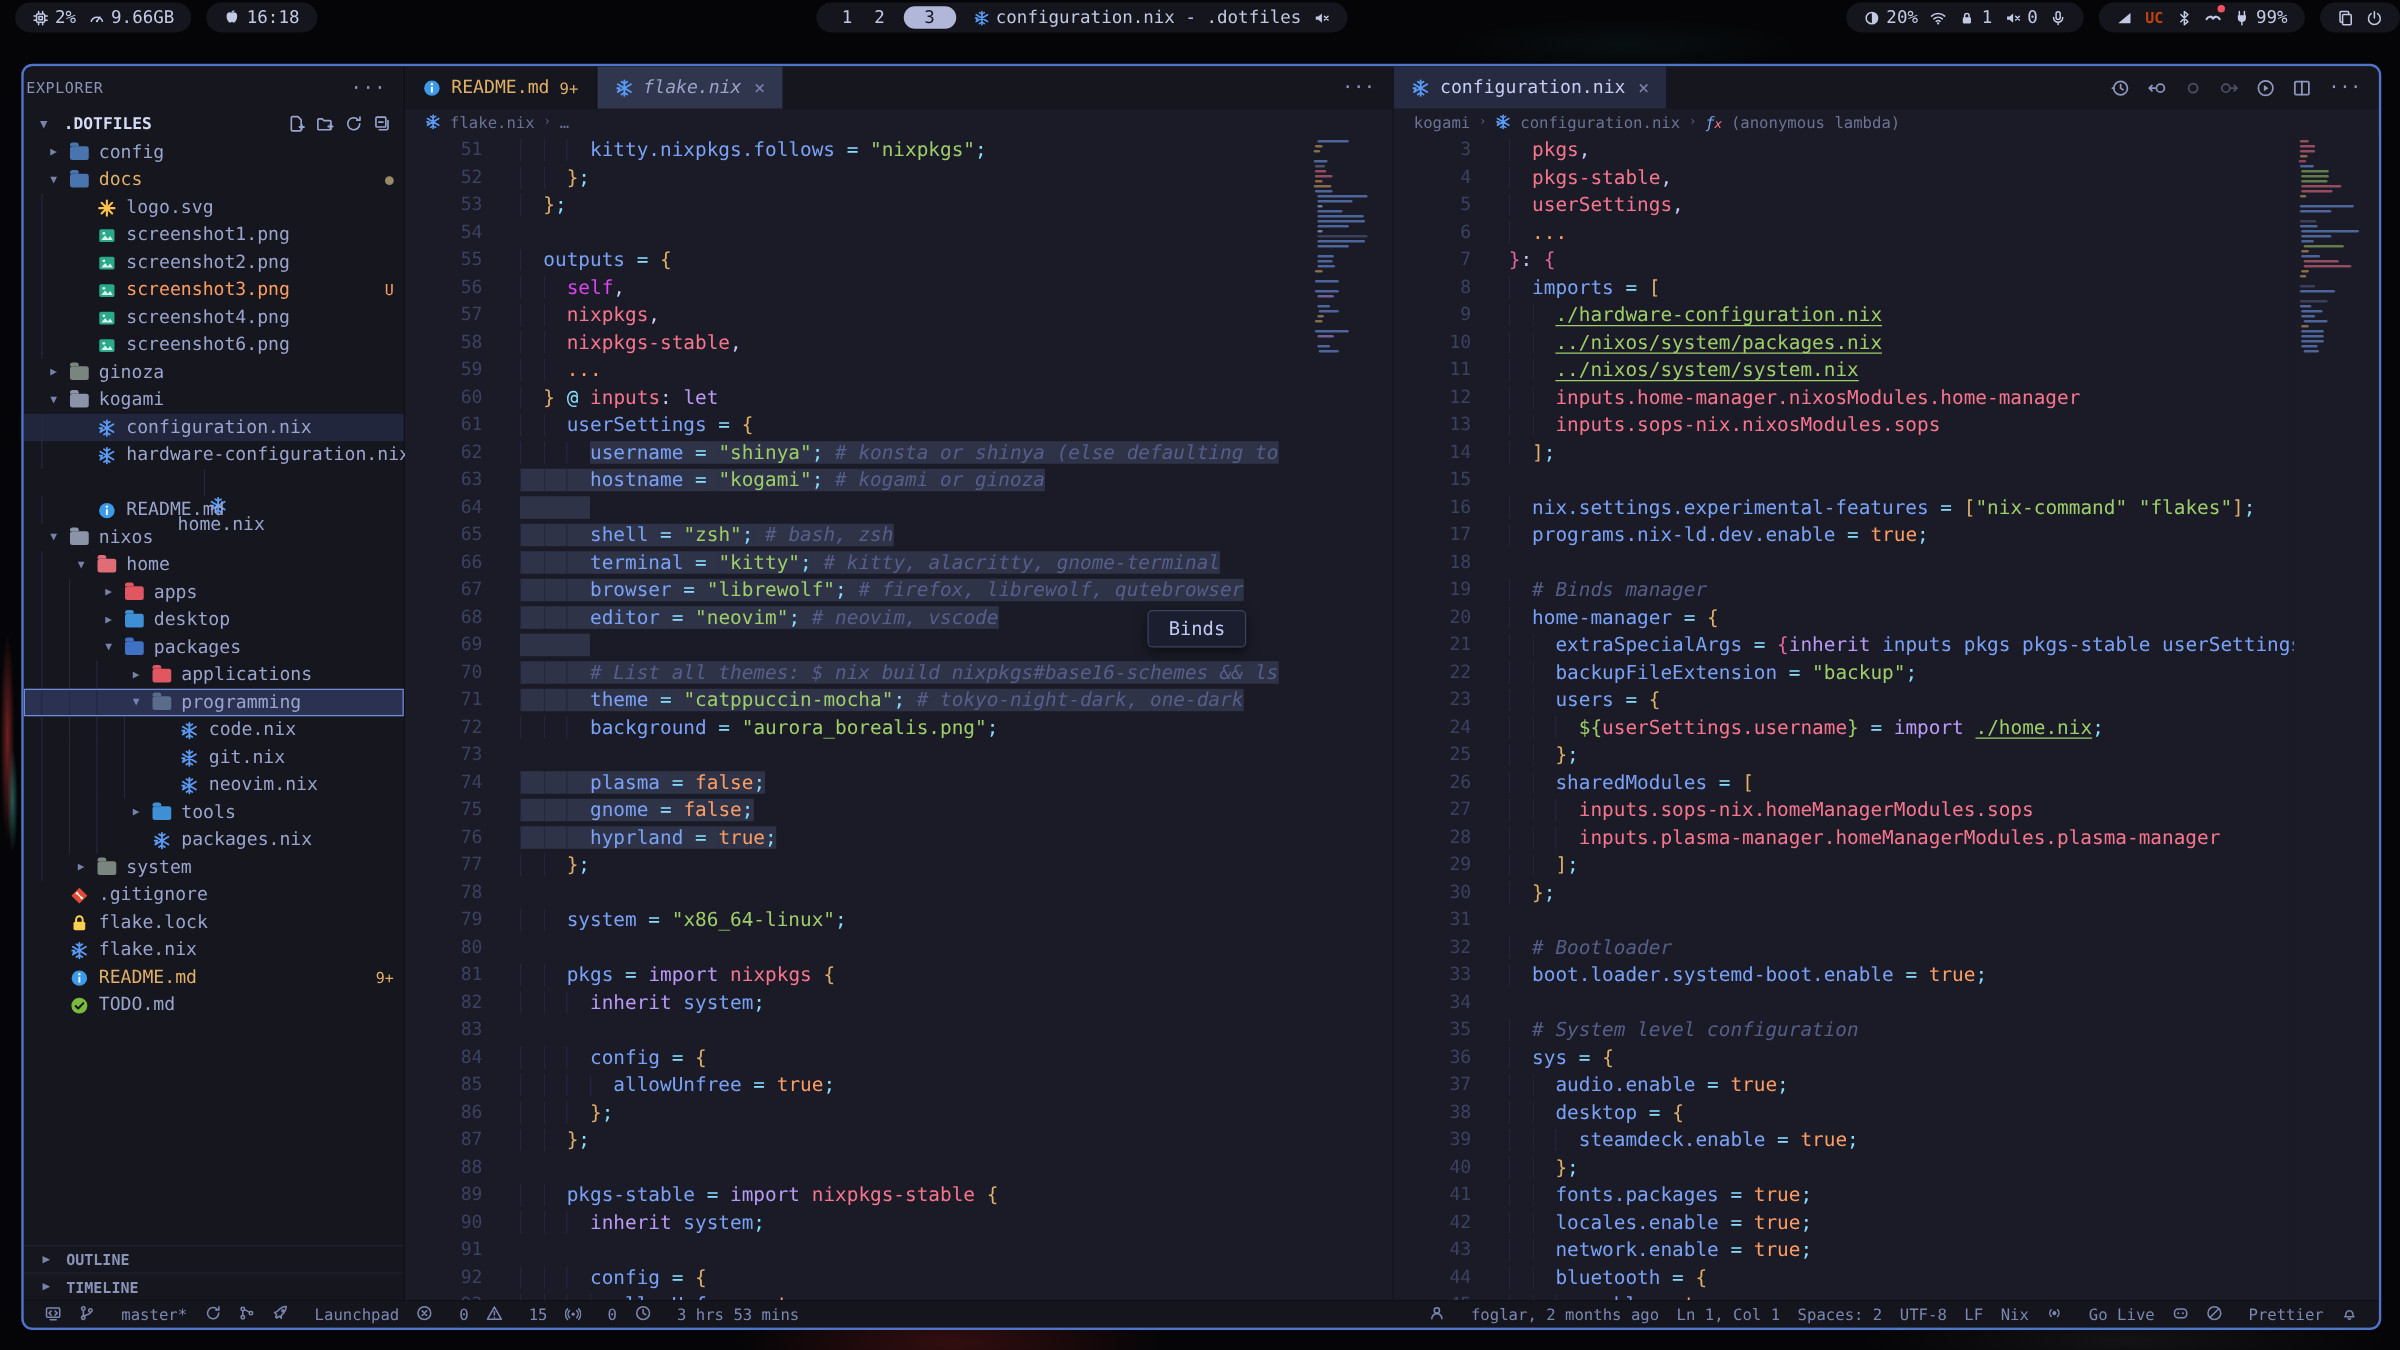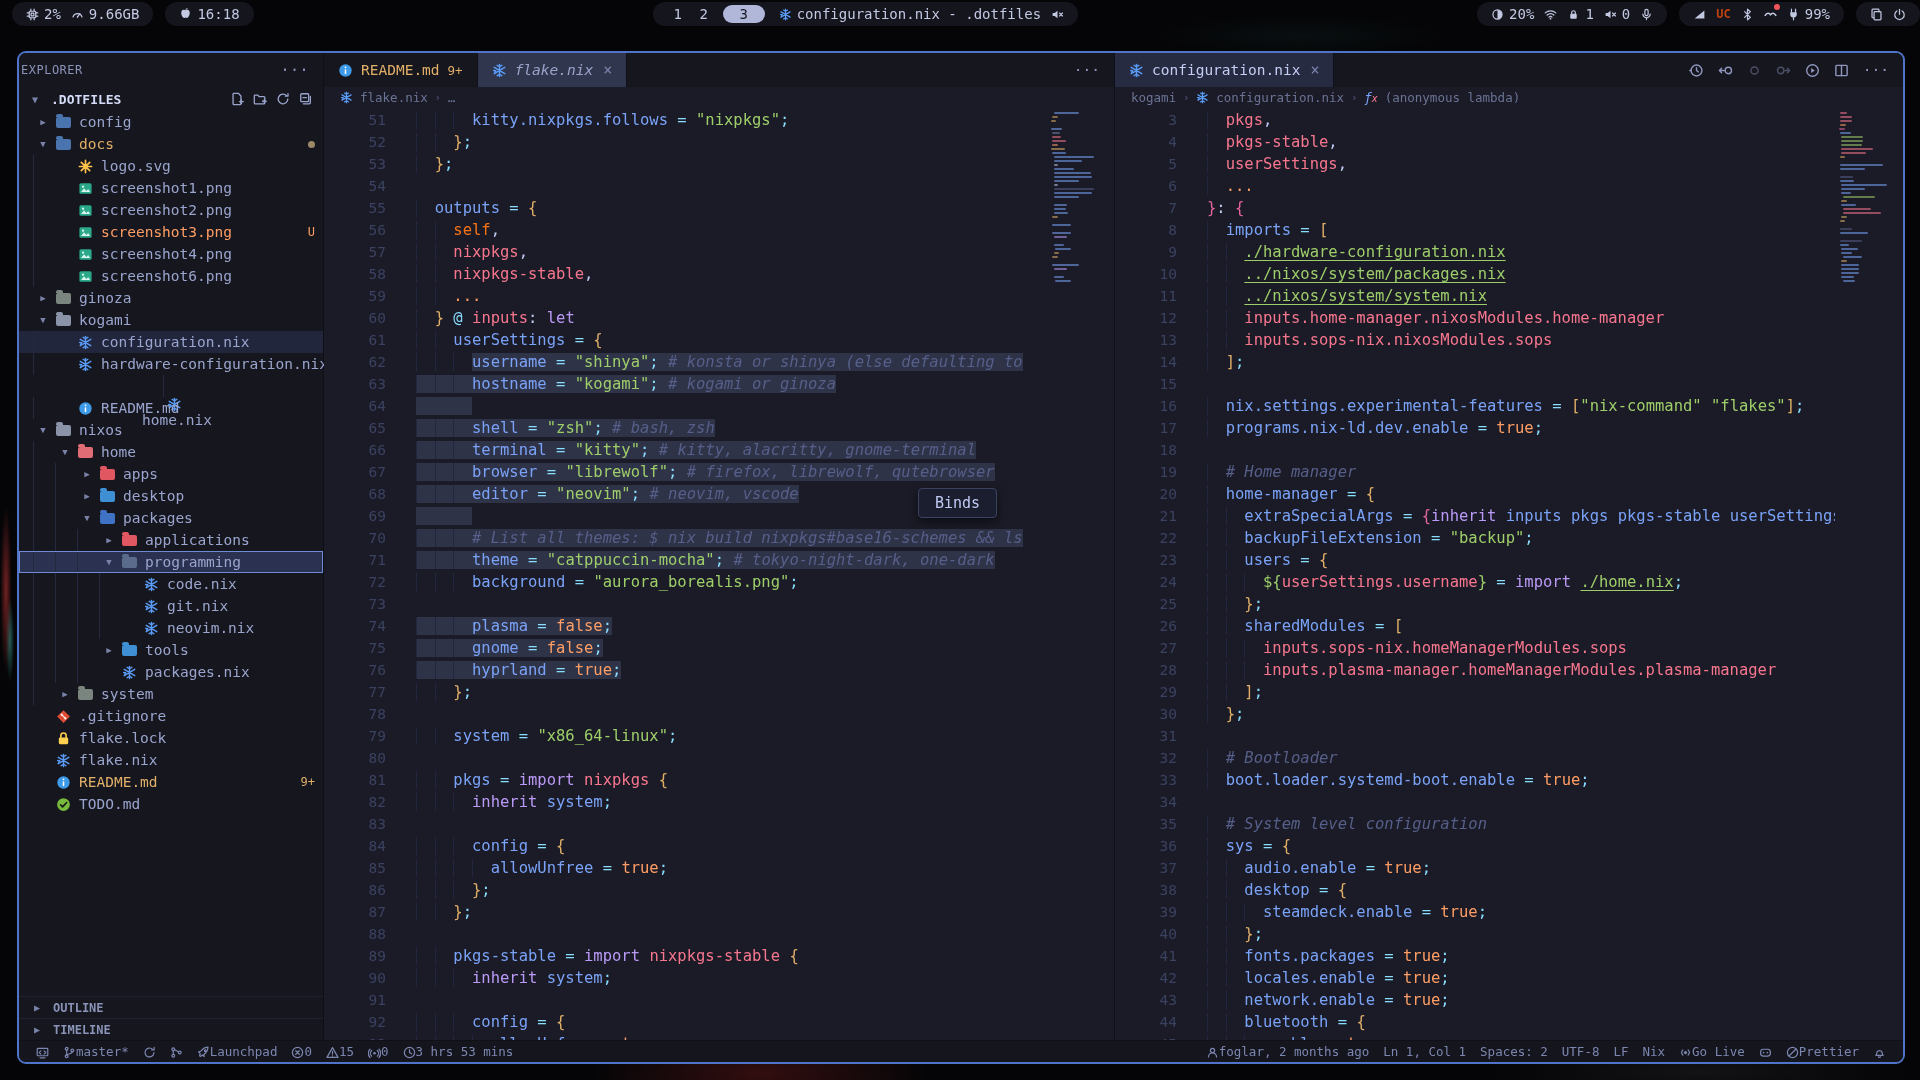--- a/index.html
+++ b/index.html
@@ -68,30 +68,30 @@
   .fx{color:#7aa2f7;font-style:italic}
   .fx b{color:#f7768e;font-size:10px;font-weight:normal}
   
   .code{flex:1;position:relative;overflow:hidden;padding-top:1px;background:#1a1b26}
   .cl{display:flex;height:22px;line-height:22px;font-size:15.5px}
   .ln{width:62px;flex:none;text-align:right;color:#3b4261;font-size:14.5px}
   .lt{margin-left:30px;white-space:pre;overflow:hidden;flex:1}
   .g{box-shadow:inset 1px 0 0 #222741}
   .sel{background:rgba(118,135,185,.23)}
   .at{color:#7aa2f7}.op{color:#89ddff}.st{color:#9ece6a}.kw{color:#bb9af7}
-  .bo{color:#ff9e64}.pa{color:#f7768e}.di{color:#f97316}.tx{color:#c0caf5}
+  .bo{color:#ff9e64}.pa{color:#f7768e}.di{color:#d946ef}.tx{color:#c0caf5}
   .co{color:#565f89;font-style:italic}.b1{color:#e0af68}.b2{color:#e464a0}
   .in{color:#9ece6a}.ell{color:#ff9e64}
   .lk{color:#9ece6a;text-decoration:underline;text-underline-offset:3px}
   .minimap{position:absolute;top:0;right:0;bottom:0;width:68px;background:#1a1b26;padding:4px 2px 0 4px}
   .mm{height:2px;margin-bottom:2px;border-radius:1px;opacity:.55}
   .popup{position:absolute;left:594px;top:435px;background:#1b1e2e;border:1px solid #3b4261;border-radius:4px;padding:5px 16px;font-size:15px;color:#c0caf5;box-shadow:0 4px 10px rgba(0,0,0,.5);z-index:3}
   
   .status{height:22px;background:#15151e;border-top:1px solid #101018;display:flex;align-items:center;font-size:12.5px;color:#7c87b0;padding:0 10px;flex:none}
-  .sitem{display:flex;align-items:flex-end;gap:0;padding:0 7px;cursor:pointer;white-space:nowrap}
+  .sitem{display:flex;align-items:flex-start;gap:21px;padding:0 7px;cursor:pointer;white-space:nowrap}
   .sitem .ic svg{width:13px;height:13px}
   .sright{margin-left:auto;display:flex}
 </style>
 </head>
 <body>
 
 <div class="wall"></div>
 
 <div class="topbar" id="topbar">
     <div class="pill">
@@ -1118,21 +1118,21 @@
           <div class="cl">
             <span class="ln">17</span>
             <span class="lt"><span class="g">  </span><span class="at">programs.nix-ld.dev.enable</span><span class="tx"> </span><span class="op">=</span><span class="tx"> </span><span class="bo">true</span><span class="op">;</span></span>
           </div>
           <div class="cl">
             <span class="ln">18</span>
             <span class="lt"></span>
           </div>
           <div class="cl">
             <span class="ln">19</span>
-            <span class="lt"><span class="g">  </span><span class="co"># Home manager</span></span>
+            <span class="lt"><span class="g">  </span><span class="co"># Binds manager</span></span>
           </div>
           <div class="cl">
             <span class="ln">20</span>
             <span class="lt"><span class="g">  </span><span class="at">home-manager</span><span class="tx"> </span><span class="op">=</span><span class="tx"> </span><span class="b1">{</span></span>
           </div>
           <div class="cl">
             <span class="ln">21</span>
             <span class="lt"><span class="g">  </span><span class="g">  </span><span class="at">extraSpecialArgs</span><span class="tx"> </span><span class="op">=</span><span class="tx"> </span><span class="b2">{</span><span class="kw">inherit</span><span class="tx"> </span><span class="at">inputs pkgs pkgs-stable userSettings</span><span class="op">;</span><span class="b2">}</span><span class="op">;</span></span>
           </div>
           <div class="cl">

